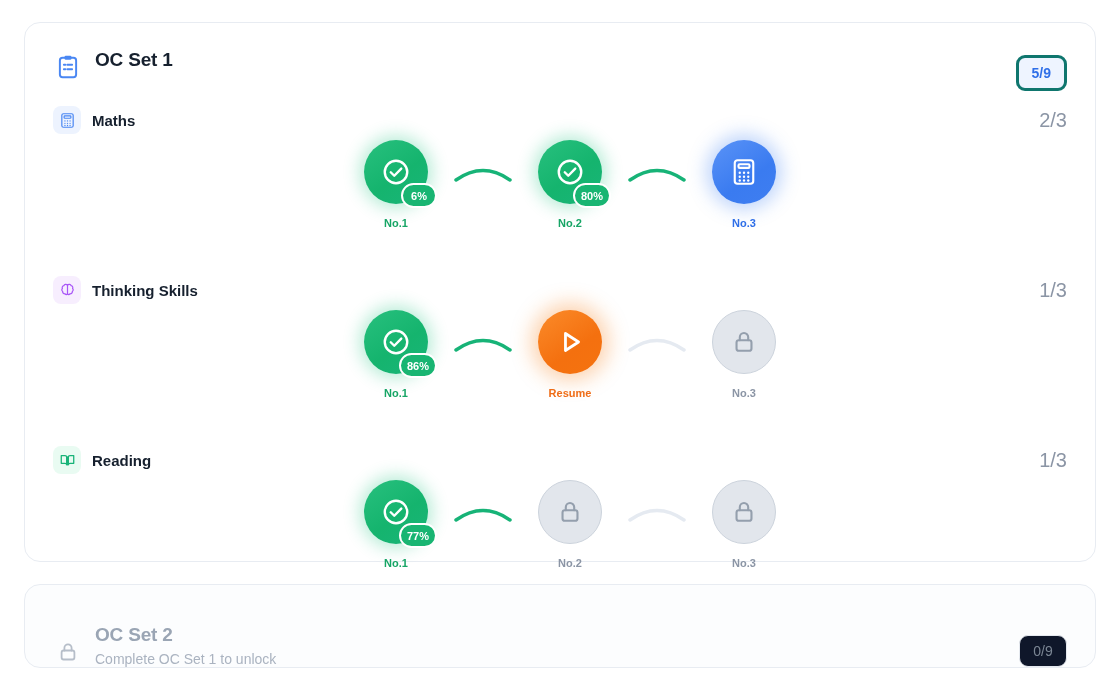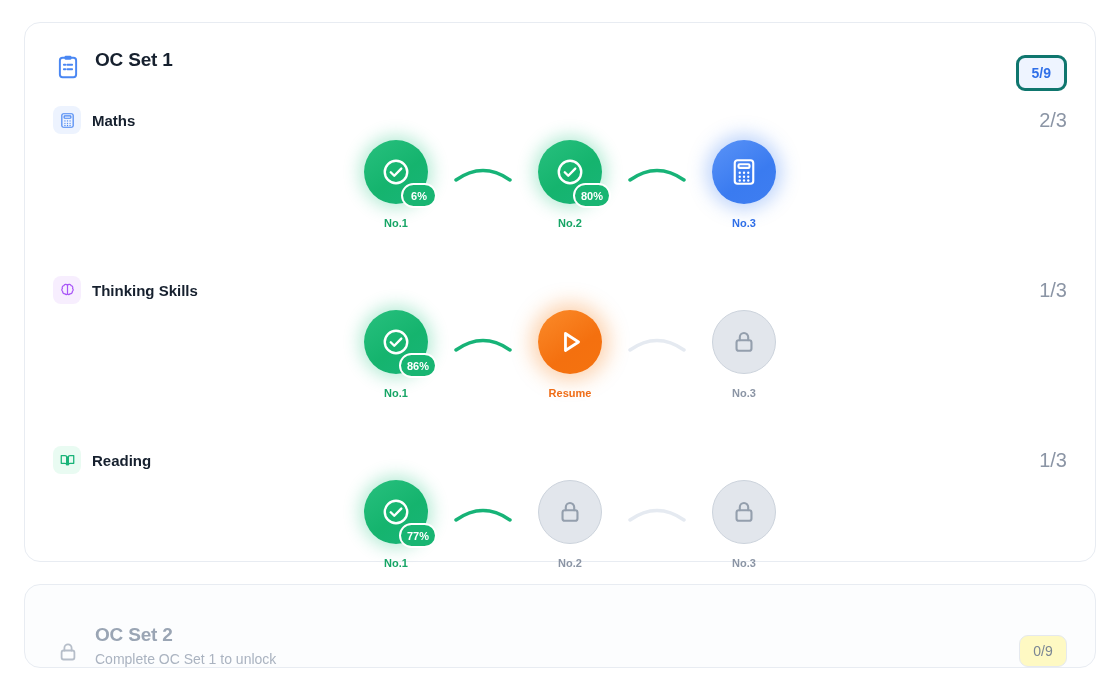--- a/index.html
+++ b/index.html
@@ -35,21 +35,21 @@
   .set-title-locked { color: #9aa5b4; }
   .set-sub-locked { color: #aab3c0; }
 
   .badge {
     position: absolute; right: 0; top: 6px;
     min-width: 48px; text-align: center;
     padding: 7px 13px; border-radius: 9px;
     font-size: 14px; font-weight: bold;
   }
   .badge-blue { background: #eef4ff; border: 3px solid #0f766e; color: #2f6fe8; margin-left: 24px; }
-  .badge-gray { position: static; margin-left: auto; background: #fef9c3;
+  .badge-gray { position: static; margin-left: auto; background: #0f172a;
                 border: 1px solid #e5e9ef; color: #7b8694; font-weight: normal; }
 
   
   .subject { margin-top: 22px; }
   .subject-head { display: flex; align-items: center; position: relative; height: 28px; margin-top: 24px; }
   .subj-icon {
     width: 28px; height: 28px; flex: 0 0 28px; border-radius: 8px;
     display: flex; align-items: center; justify-content: center; margin-right: 11px;
   }
   .subj-icon.maths   { background: #edf3fe; }

